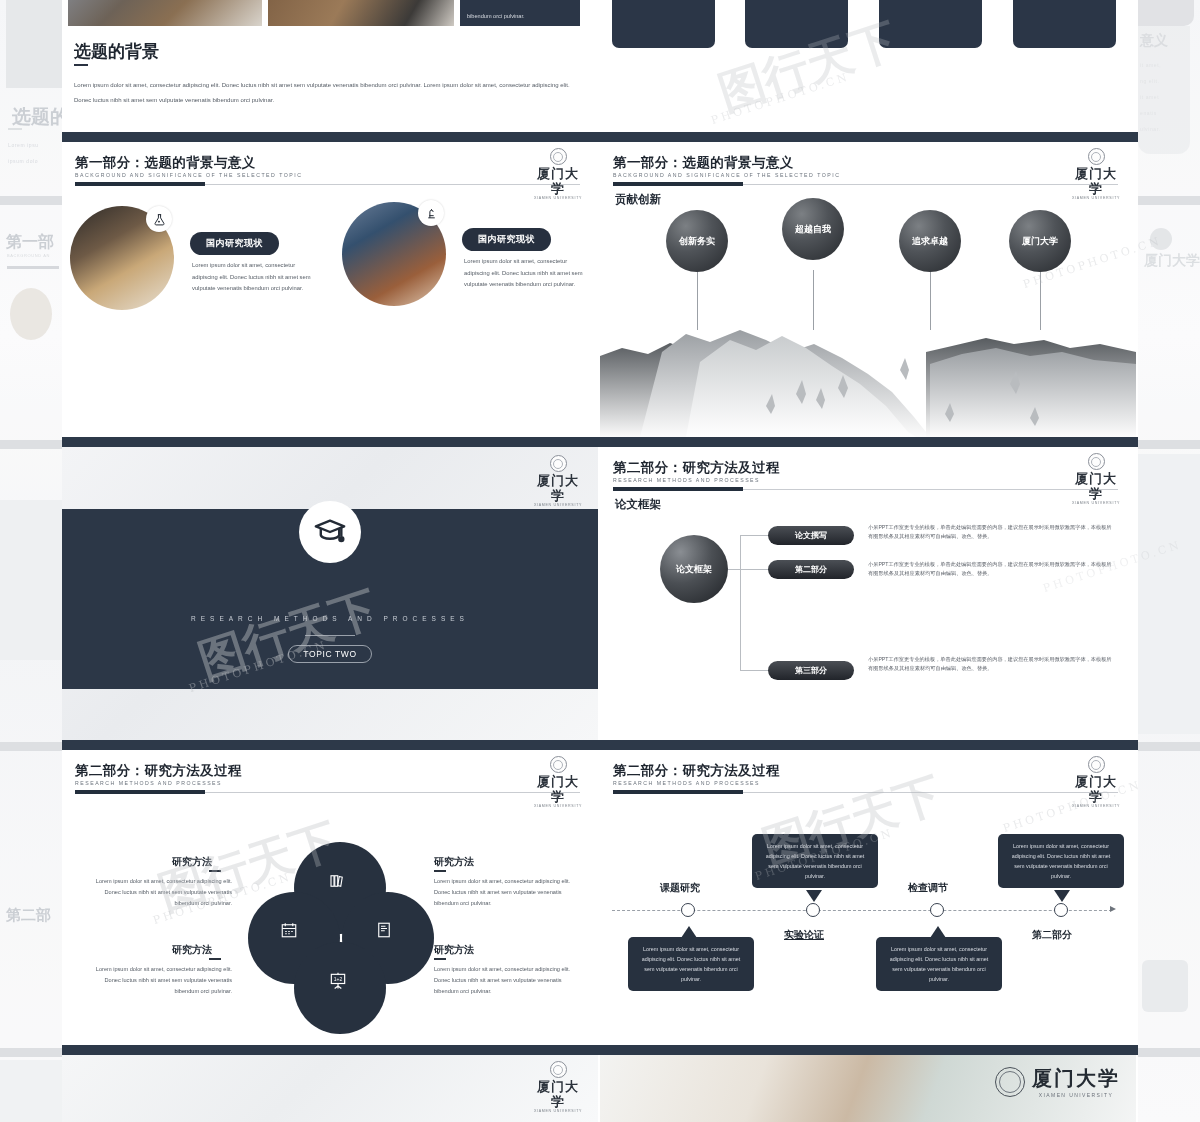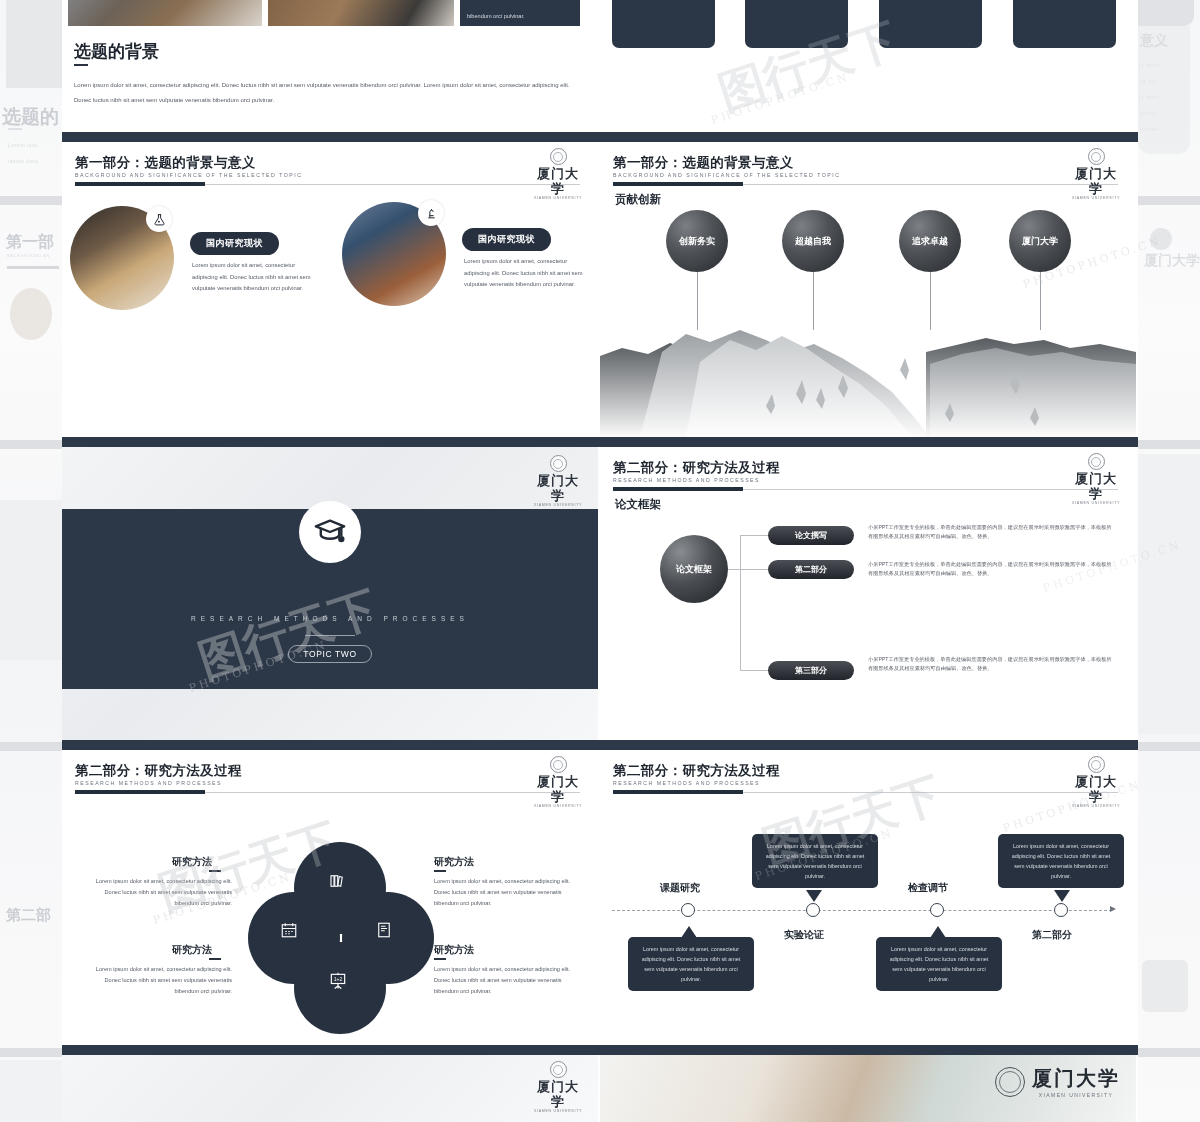--- a/index.html
+++ b/index.html
@@ -178,21 +178,21 @@
   .wm.big { font-size:46px; font-weight:bold; }
   .wm.small { font-size:11px; letter-spacing:3px; }
 </style>
 </head>
 <body>
 
 <div id="page">
 
   <div class="edge left">
     <div class="gh-block ghost" style="left:6px;top:0;width:56px;height:88px;"></div>
-    <div class="gh-text ghost" style="left:2px;top:104px;font-size:19px;">选题的</div>
+    <div class="gh-text ghost" style="left:12px;top:104px;font-size:19px;">选题的</div>
     <div class="gh-line ghost" style="left:8px;top:128px;width:14px;"></div>
     <div class="gh-small ghost" style="left:8px;top:142px;">Lorem ipsu</div>
     <div class="gh-small ghost" style="left:8px;top:158px;">ipsum dolo</div>
     <div class="gh-bar ghost" style="left:0;top:196px;"></div>
     <div class="gh-text ghost" style="left:6px;top:232px;font-size:16px;">第一部</div>
     <div class="gh-small ghost" style="left:7px;top:253px;font-size:4px;">BACKGROUND AN</div>
     <div class="gh-line ghost" style="left:7px;top:266px;width:52px;height:3px;background:#cfd2d6;"></div>
     <div class="gh-block ghost" style="left:10px;top:288px;width:42px;height:52px;border-radius:50%;background:#e7e3de;"></div>
     <div class="gh-bar ghost" style="left:0;top:440px;"></div>
     <div class="gh-block ghost" style="left:0;top:500px;width:62px;height:160px;background:#eceef0;"></div>
@@ -334,21 +334,21 @@
           </g>
         </svg>
       </div>
 
       <div class="stem" style="left:97px;top:128px;height:60px;"></div>
       <div class="stem" style="left:213px;top:128px;height:60px;"></div>
       <div class="stem" style="left:330px;top:128px;height:60px;"></div>
       <div class="stem" style="left:440px;top:128px;height:60px;"></div>
 
       <div class="ball" style="left:66px;top:68px;">创新务实</div>
-      <div class="ball" style="left:182px;top:68px;">超越自我</div>
+      <div class="ball" style="left:182px;top:56px;">超越自我</div>
       <div class="ball" style="left:299px;top:68px;">追求卓越</div>
       <div class="ball" style="left:409px;top:68px;">厦门大学</div>
     </div>
 
     <div class="slide col1 s5" style="top:447px;height:293px;">
       <div class="band"></div>
       <div class="logo" style="top:8px;">
         <div class="seal"></div>
         <div class="cn">厦门大学</div>
         <div class="en">XIAMEN UNIVERSITY</div>
@@ -468,21 +468,21 @@
 
       <div class="axis"></div>
       <div class="arrow"></div>
 
       <div class="node" style="left:81px;top:153px;"></div>
       <div class="tl-label" style="left:60px;top:131px;">课题研究</div>
       <div class="bub-tail" style="left:81px;top:176px;border-left:8px solid transparent;border-right:8px solid transparent;border-bottom:12px solid #27313f;"></div>
       <div class="bubble" style="left:28px;top:187px;">Lorem ipsum dolor sit amet, consectetur adipiscing elit. Donec luctus nibh sit amet sem vulputate venenatis bibendum orci pulvinar.</div>
 
       <div class="node" style="left:206px;top:153px;"></div>
-      <div class="tl-label" style="left:184px;top:178px;">实验论证</div>
+      <div class="tl-label" style="left:184px;top:178px;text-decoration:underline;">实验论证</div>
       <div class="bub-tail" style="left:206px;top:140px;border-left:8px solid transparent;border-right:8px solid transparent;border-top:12px solid #27313f;"></div>
       <div class="bubble" style="left:152px;top:84px;">Lorem ipsum dolor sit amet, consectetur adipiscing elit. Donec luctus nibh sit amet sem vulputate venenatis bibendum orci pulvinar.</div>
 
       <div class="node" style="left:330px;top:153px;"></div>
       <div class="tl-label" style="left:308px;top:131px;">检查调节</div>
       <div class="bub-tail" style="left:330px;top:176px;border-left:8px solid transparent;border-right:8px solid transparent;border-bottom:12px solid #27313f;"></div>
       <div class="bubble" style="left:276px;top:187px;">Lorem ipsum dolor sit amet, consectetur adipiscing elit. Donec luctus nibh sit amet sem vulputate venenatis bibendum orci pulvinar.</div>
 
       <div class="node" style="left:454px;top:153px;"></div>
       <div class="tl-label" style="left:432px;top:178px;">第二部分</div>

